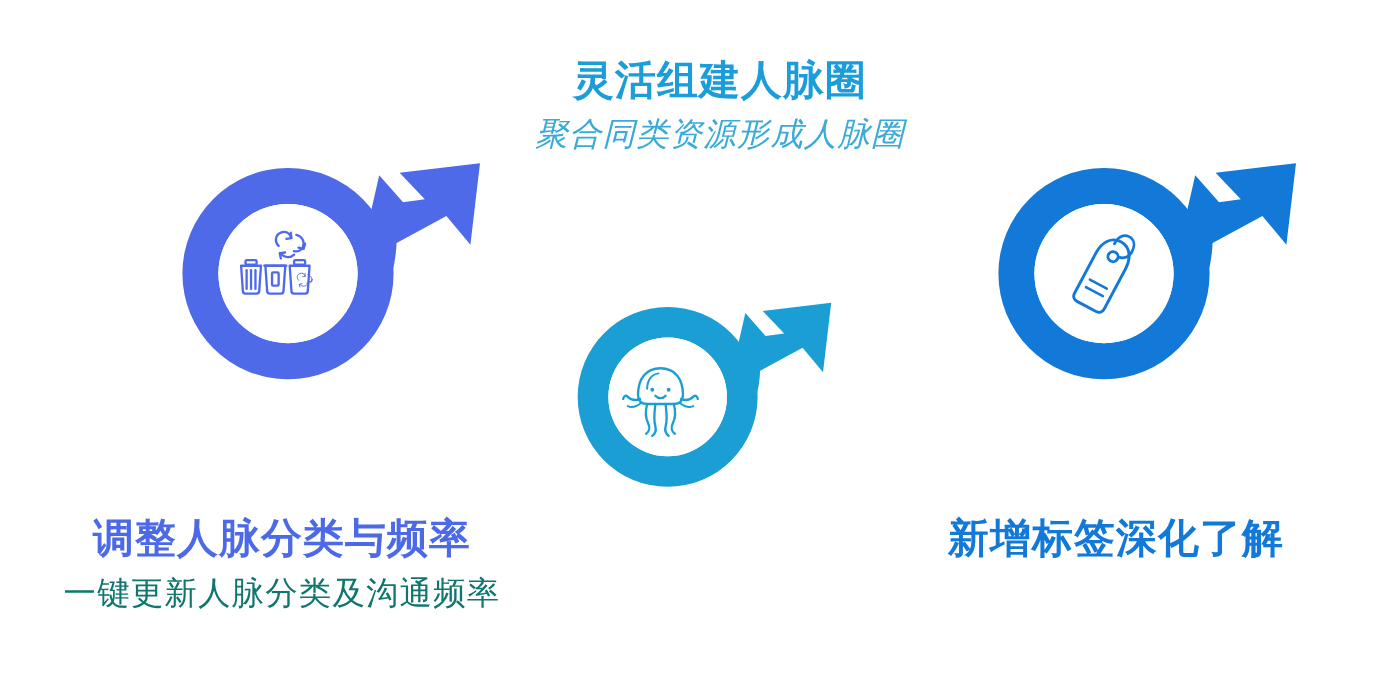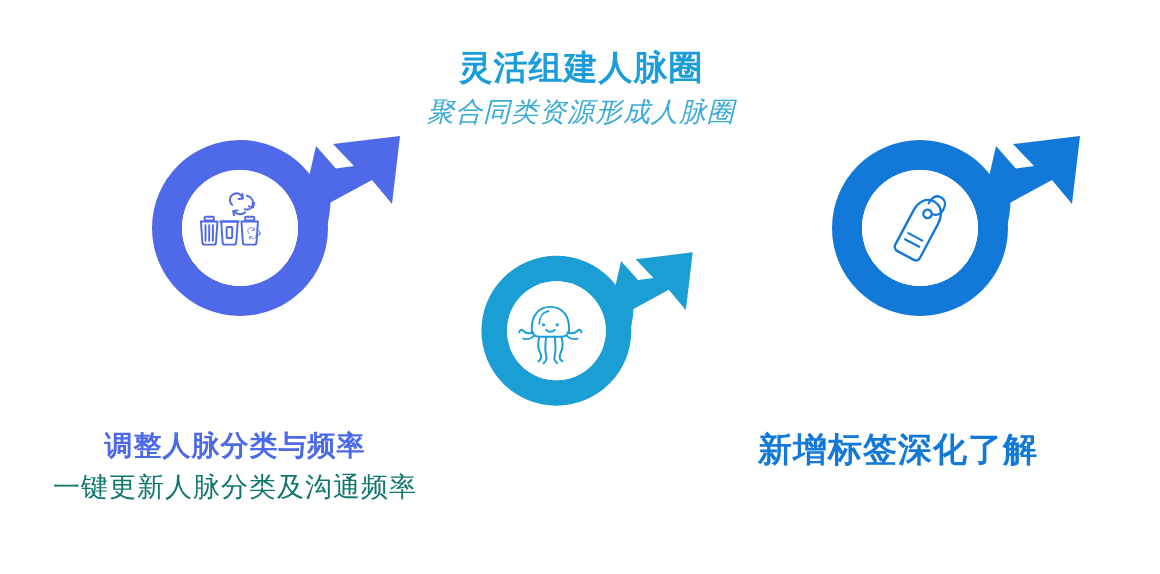--- a/index.html
+++ b/index.html
@@ -34,30 +34,30 @@
     line-height: 1.15;
   }
   .feature-subtitle {
     font-weight: normal;
     letter-spacing: 1px;
     line-height: 1.25;
   }
 
   
   #block-left { left: 0px; top: 430px; width: 470px; }
-  #block-left .feature-title { font-size: 28px; color: #4c6ae8; }
+  #block-left .feature-title { font-size: 34px; color: #4c6ae8; }
   #block-left .feature-subtitle { font-size: 27px; color: #0f766e; margin-top: 9px; }
 
   
-  #block-center { left: 381px; top: 48px; width: 400px; }
+  #block-center { left: 400px; top: 48px; width: 400px; }
   #block-center .feature-title { font-size: 34px; color: #1b9dd9; }
   #block-center .feature-subtitle { font-size: 27px; color: #3aaad9; margin-top: 9px; font-style: italic; }
 
   
-  #block-right { left: 668px; top: 430px; width: 460px; }
+  #block-right { left: 700px; top: 430px; width: 460px; }
   #block-right .feature-title { font-size: 34px; color: #1279d8; }
   #block-right .feature-subtitle { font-size: 27px; color: #2a93dd; margin-top: 9px; }
 
   
   #graphic-left   { left: 148px; top: 128px; }
   #graphic-center { left: 478px; top: 245px; }
   #graphic-right  { left: 828px; top: 128px; }
 </style>
 </head>
 <body>

